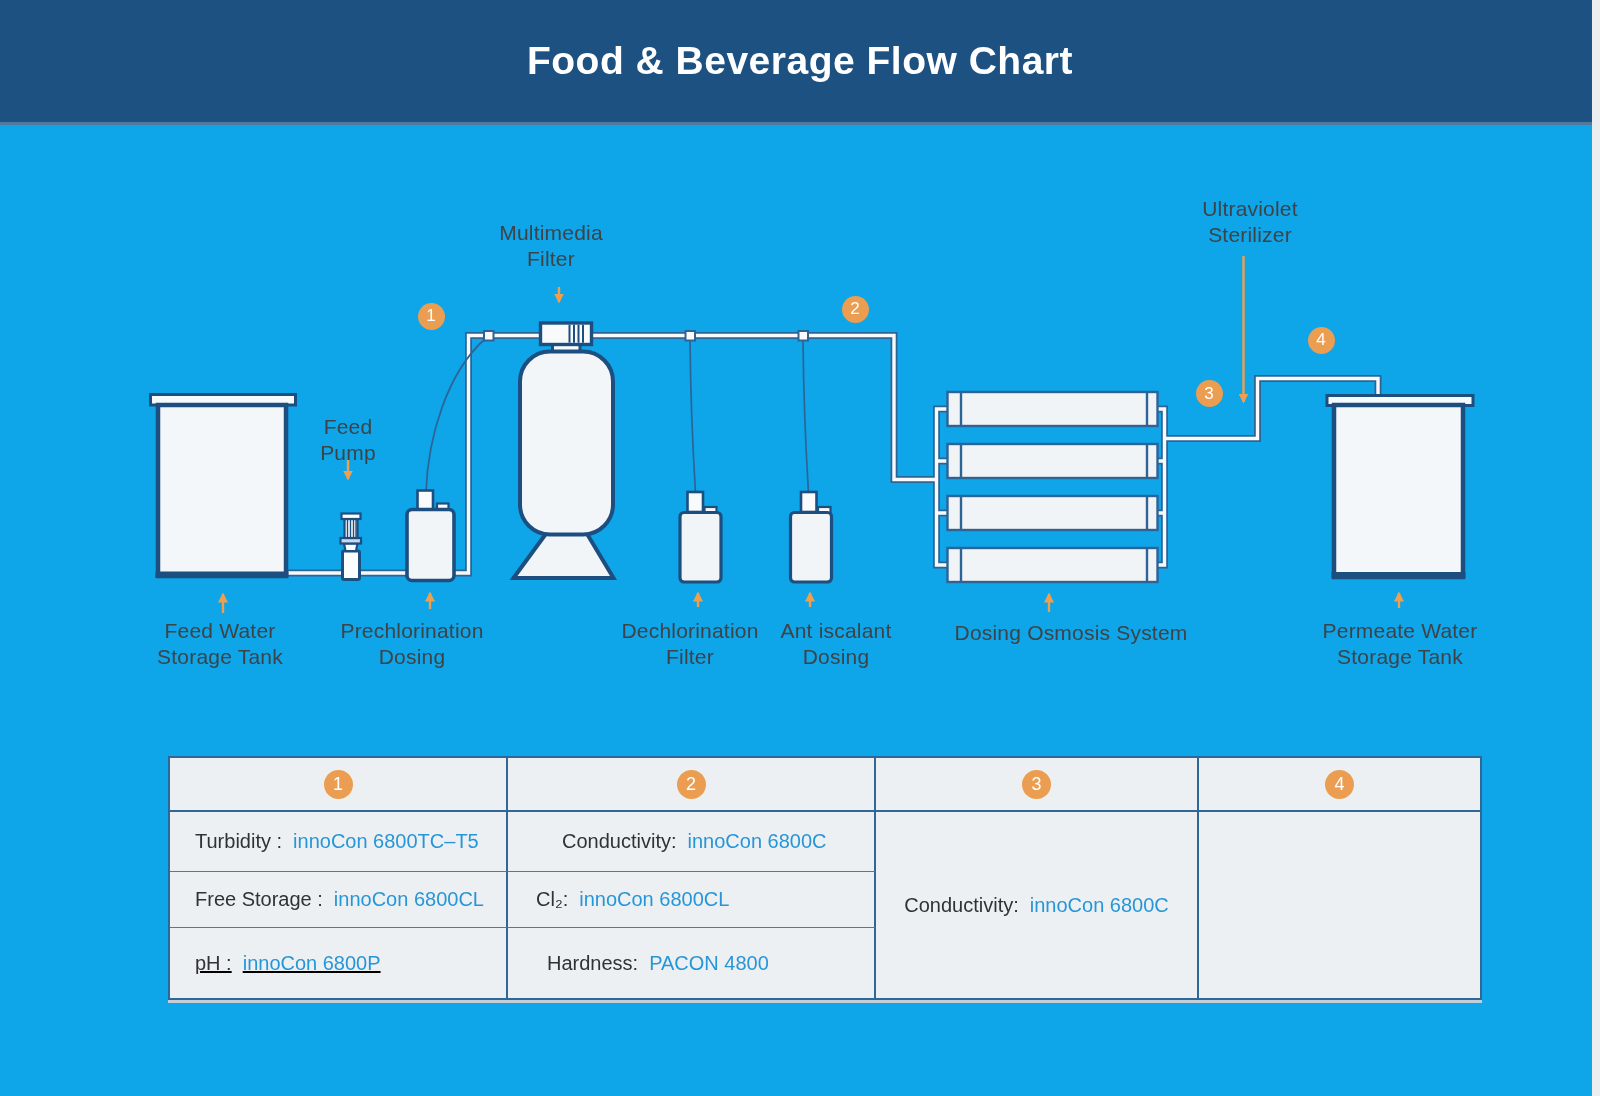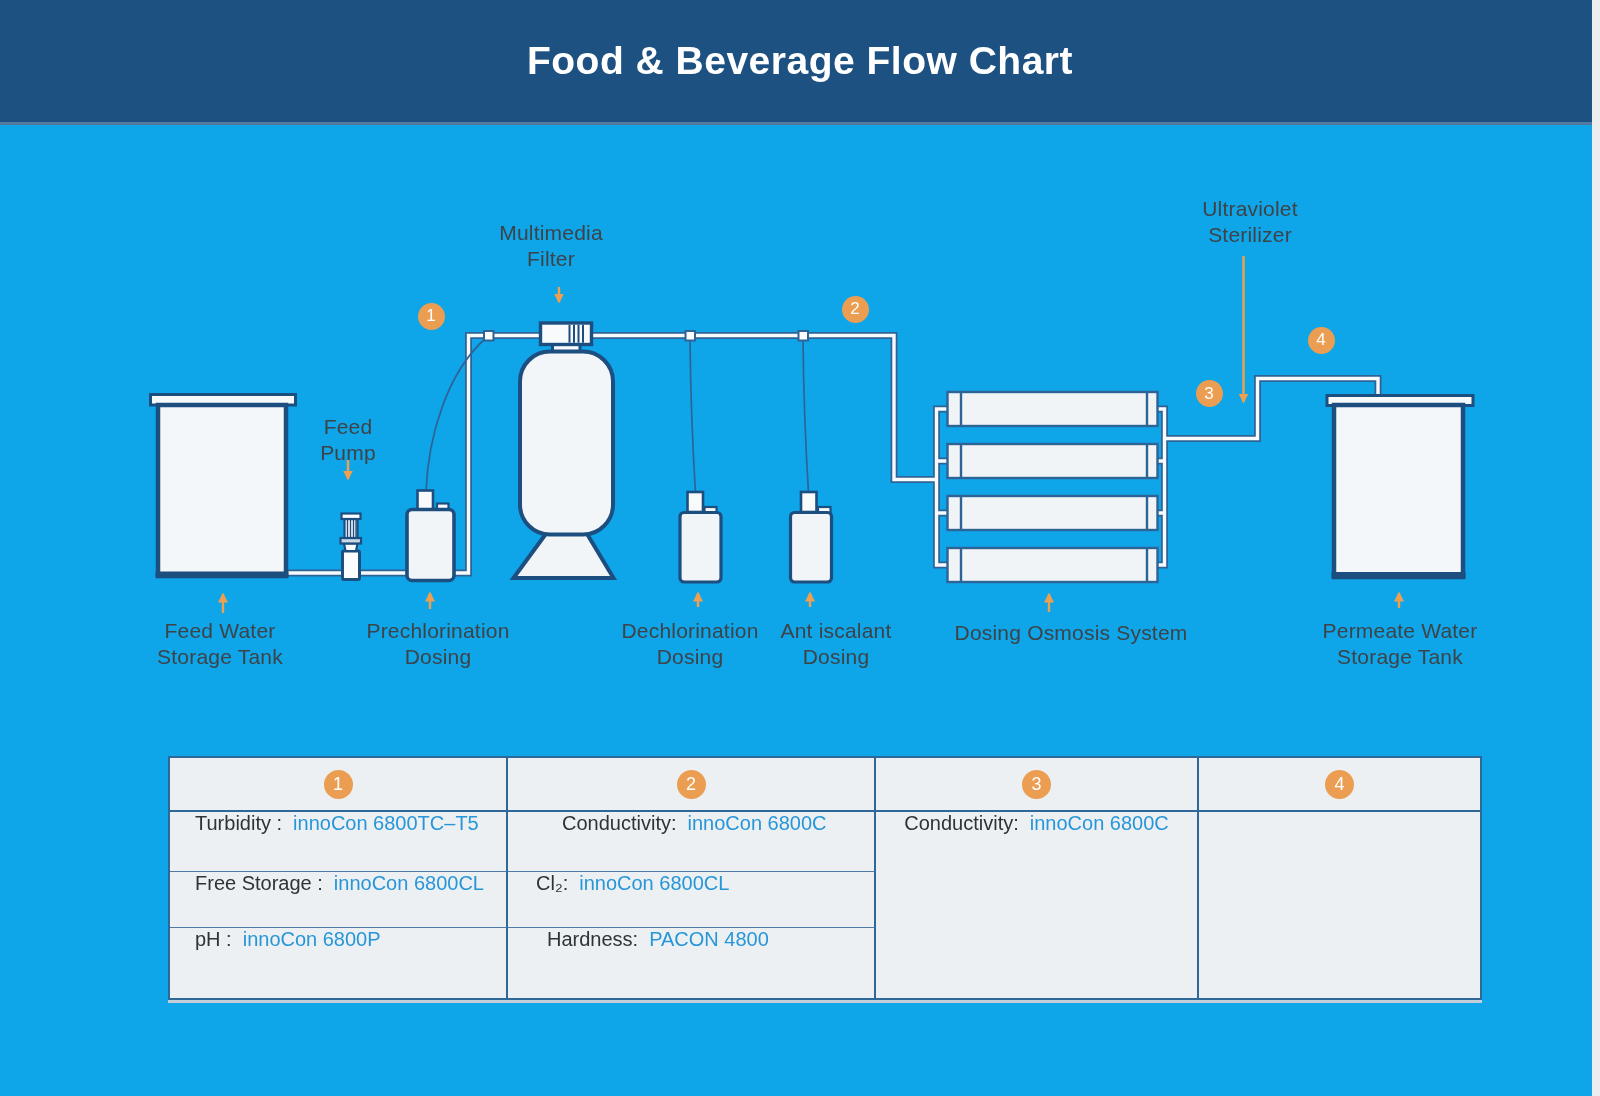--- a/index.html
+++ b/index.html
@@ -24,21 +24,21 @@
   .marker{position:absolute;width:27px;height:27px;border-radius:50%;background:#eb9e51;
           color:#ffffff;font-size:17px;display:flex;align-items:center;justify-content:center;}
   .tmarker{position:static;width:29px;height:29px;font-size:18px;}
   
   .tbl{position:absolute;left:168px;top:756px;width:1314px;height:244px;box-sizing:border-box;
        display:grid;grid-template-columns:338px 368px 323px 1fr;grid-template-rows:54px 60px 56px 1fr;
        border:2px solid #2d6899;background:#edf0f2;box-shadow:0 3px 0 0 #c3ced8;}
   .th{display:flex;align-items:center;justify-content:center;
       border-right:2px solid #2d6899;border-bottom:2px solid #2d6899;}
   .th.last{border-right:none;}
-  .td{display:flex;align-items:flex-start;font-size:20px;box-sizing:border-box;}
+  .td{display:flex;align-items:center;font-size:20px;box-sizing:border-box;}
   .td .lab{color:#2f3338;}
   .td .val{color:#2796d8;margin-left:11px;}
   .col1{grid-column:1;border-right:2px solid #2d6899;padding-left:25px;}
   .col2{grid-column:2;border-right:2px solid #2d6899;padding-left:54px;}
   .rsep{border-bottom:1.5px solid #4d7ba5;}
   .span3{grid-column:3;grid-row:2/5;border-right:2px solid #2d6899;justify-content:center;}
   .span4{grid-column:4;grid-row:2/5;justify-content:center;}
 </style>
 </head>
 <body>
@@ -154,26 +154,26 @@
       <path class="arrow" marker-end="url(#ah)" d="M 1049 612 V 594"></path>
       <path class="arrow" marker-end="url(#ah)" d="M 1243.5 256 V 402"></path>
       <path class="arrow" marker-end="url(#ah)" d="M 1399 608 V 593"></path>
     </g>
   </svg>
 
   <div class="dlabel" style="left:220px;top:618px;text-align:center;">Feed Water
 Storage Tank</div>
   <div class="dlabel" style="left:348px;top:414px;">Feed
 Pump</div>
-  <div class="dlabel" style="left:438px;top:618px;">Prechlorination
+  <div class="dlabel" style="left:412px;top:618px;">Prechlorination
 Dosing</div>
   <div class="dlabel" style="left:551px;top:220px;">Multimedia
 Filter</div>
   <div class="dlabel" style="left:690px;top:618px;">Dechlorination
-Dosing</div>
+Filter</div>
   <div class="dlabel" style="left:836px;top:618px;">Ant iscalant
 Dosing</div>
   <div class="dlabel" style="left:1071px;top:620px;">Dosing Osmosis System</div>
   <div class="dlabel" style="left:1242px;top:196px;margin-left:8px;">Ultraviolet
 Sterilizer</div>
   <div class="dlabel" style="left:1400px;top:618px;">Permeate Water
 Storage Tank</div>
 
   <div class="marker" style="left:417.5px;top:302.5px;">1</div>
   <div class="marker" style="left:841.5px;top:295.5px;">2</div>
@@ -195,21 +195,21 @@
     </div>
 
     <div class="td col1 rsep" style="grid-row:2;">
       <span class="lab">Turbidity :</span>
       <span class="val">innoCon 6800TC–T5</span>
     </div>
     <div class="td col1 rsep" style="grid-row:3;">
       <span class="lab">Free Storage :</span>
       <span class="val">innoCon 6800CL</span>
     </div>
-    <div class="td col1" style="grid-row:4;">
+    <div class="td col1" style="grid-row:4;text-decoration:underline;">
       <span class="lab">pH :</span>
       <span class="val">innoCon 6800P</span>
     </div>
 
     <div class="td col2 rsep" style="grid-row:2;">
       <span class="lab">Conductivity:</span>
       <span class="val">innoCon 6800C</span>
     </div>
     <div class="td col2 rsep" style="grid-row:3;padding-left:28px;">
       <span class="lab">Cl₂:</span>

